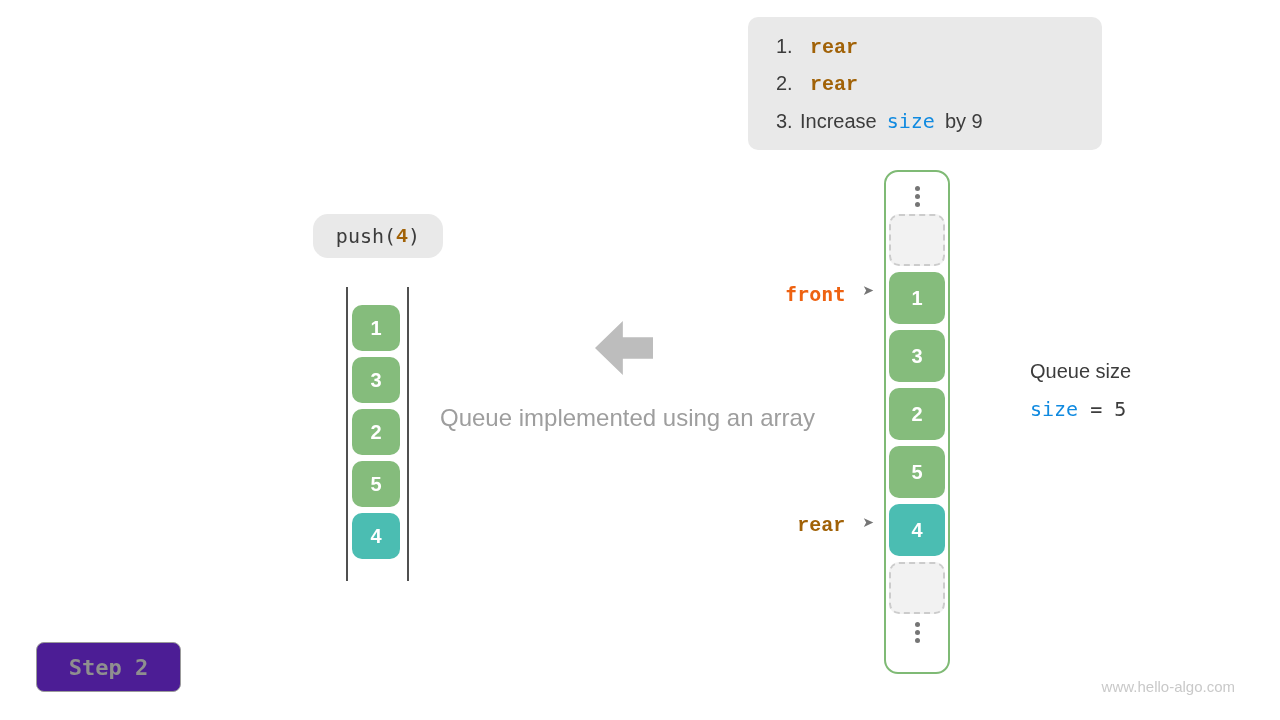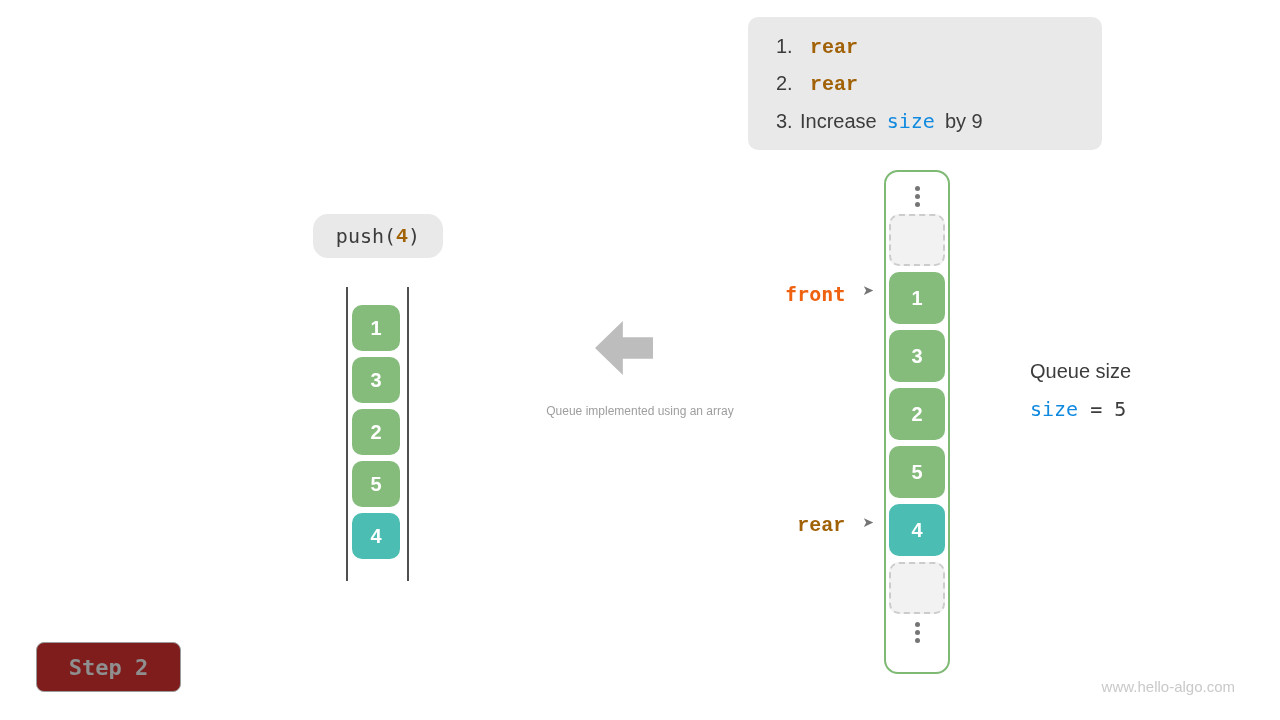--- a/index.html
+++ b/index.html
@@ -33,22 +33,22 @@
   .lq-cell { width:48px; height:46px; border-radius:10px; display:flex; align-items:center;
              justify-content:center; color:#fff; font-weight:bold; font-size:20px; }
   .green-bg { background:#85BC7C; }
   .tealc-bg { background:#4BBDB2; }
 
   
   .big-arrow { position:absolute; left:595px; top:321px; width:58px; height:54px; background:#BDBDBD;
                clip-path:polygon(0% 50%, 48% 0%, 48% 30%, 100% 30%, 100% 70%, 48% 70%, 48% 100%); }
 
   
-  .caption { position:absolute; left:440px; top:404px; width:400px; text-align:center;
-             font-size:12px; color:#9E9E9E; }
+  .caption { position:absolute; left:440px; top:404px; width:400px; text-align:left;
+             font-size:24px; color:#9E9E9E; }
 
   
   .array-col { position:absolute; left:884px; top:170px; width:66px; height:504px;
                background:#fff; border:2px solid #7FBA75; border-radius:14px;
                display:flex; flex-direction:column; align-items:center; gap:6px; padding-top:12px; }
   .a-cell { width:56px; height:52px; border-radius:10px; display:flex; align-items:center;
             justify-content:center; color:#fff; font-weight:bold; font-size:20px; flex:0 0 52px; }
   .a-dashed { width:56px; height:52px; flex:0 0 52px; background:#F2F2F2;
               border:2px dashed #CCCCCC; border-radius:10px; }
   .dots { height:24px; flex:0 0 24px; display:flex; flex-direction:column; justify-content:center; gap:3px; }
@@ -62,21 +62,21 @@
   .rear-ptr  { left:756px; top:514px; }
 
   
   .queue-size { position:absolute; left:1030px; top:344px;margin-top:16px; }
   .qs-title { font-size:20px; color:#3C3C3C; height:26px; }
   .qs-line { margin-top:11px; display:flex; align-items:baseline; gap:12px;
              font-family:"DejaVu Sans Mono", monospace; font-size:20px; color:#3C3C3C; }
 
   
   .step-badge { position:absolute; left:36px; top:642px; width:145px; height:50px;
-                background:#7f1d1d; border:1.5px solid #9B9B9B; border-radius:8px;
+                background:#4c1d95; border:1.5px solid #9B9B9B; border-radius:8px;
                 display:flex; align-items:center; justify-content:center;
                 font-family:"DejaVu Sans Mono", monospace; font-weight:bold;
                 font-size:22px; color:#8F8F8F; }
 
   
   .watermark { position:absolute; right:45px; top:678px;
                font-family:Liberation Sans, sans-serif; font-size:15px; color:#C9C9C9; }
 </style>
 </head>
 <body>

